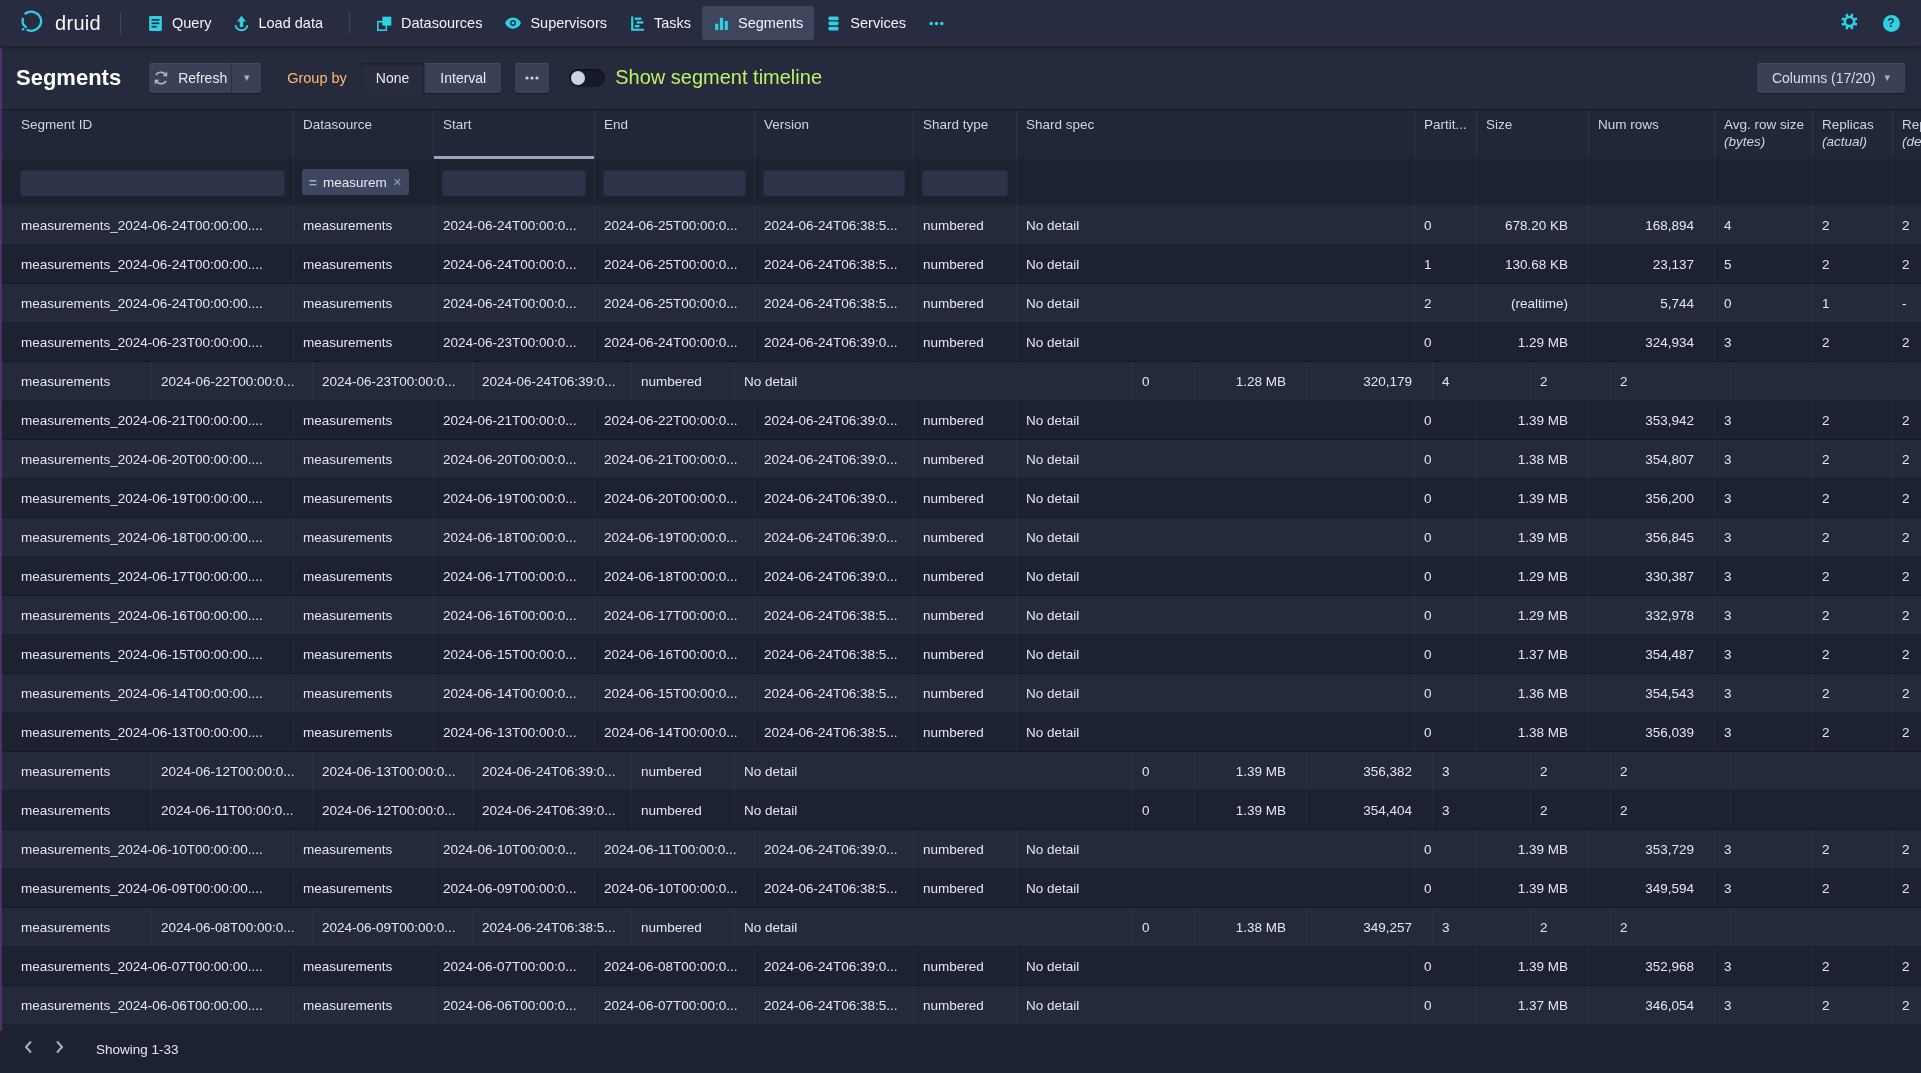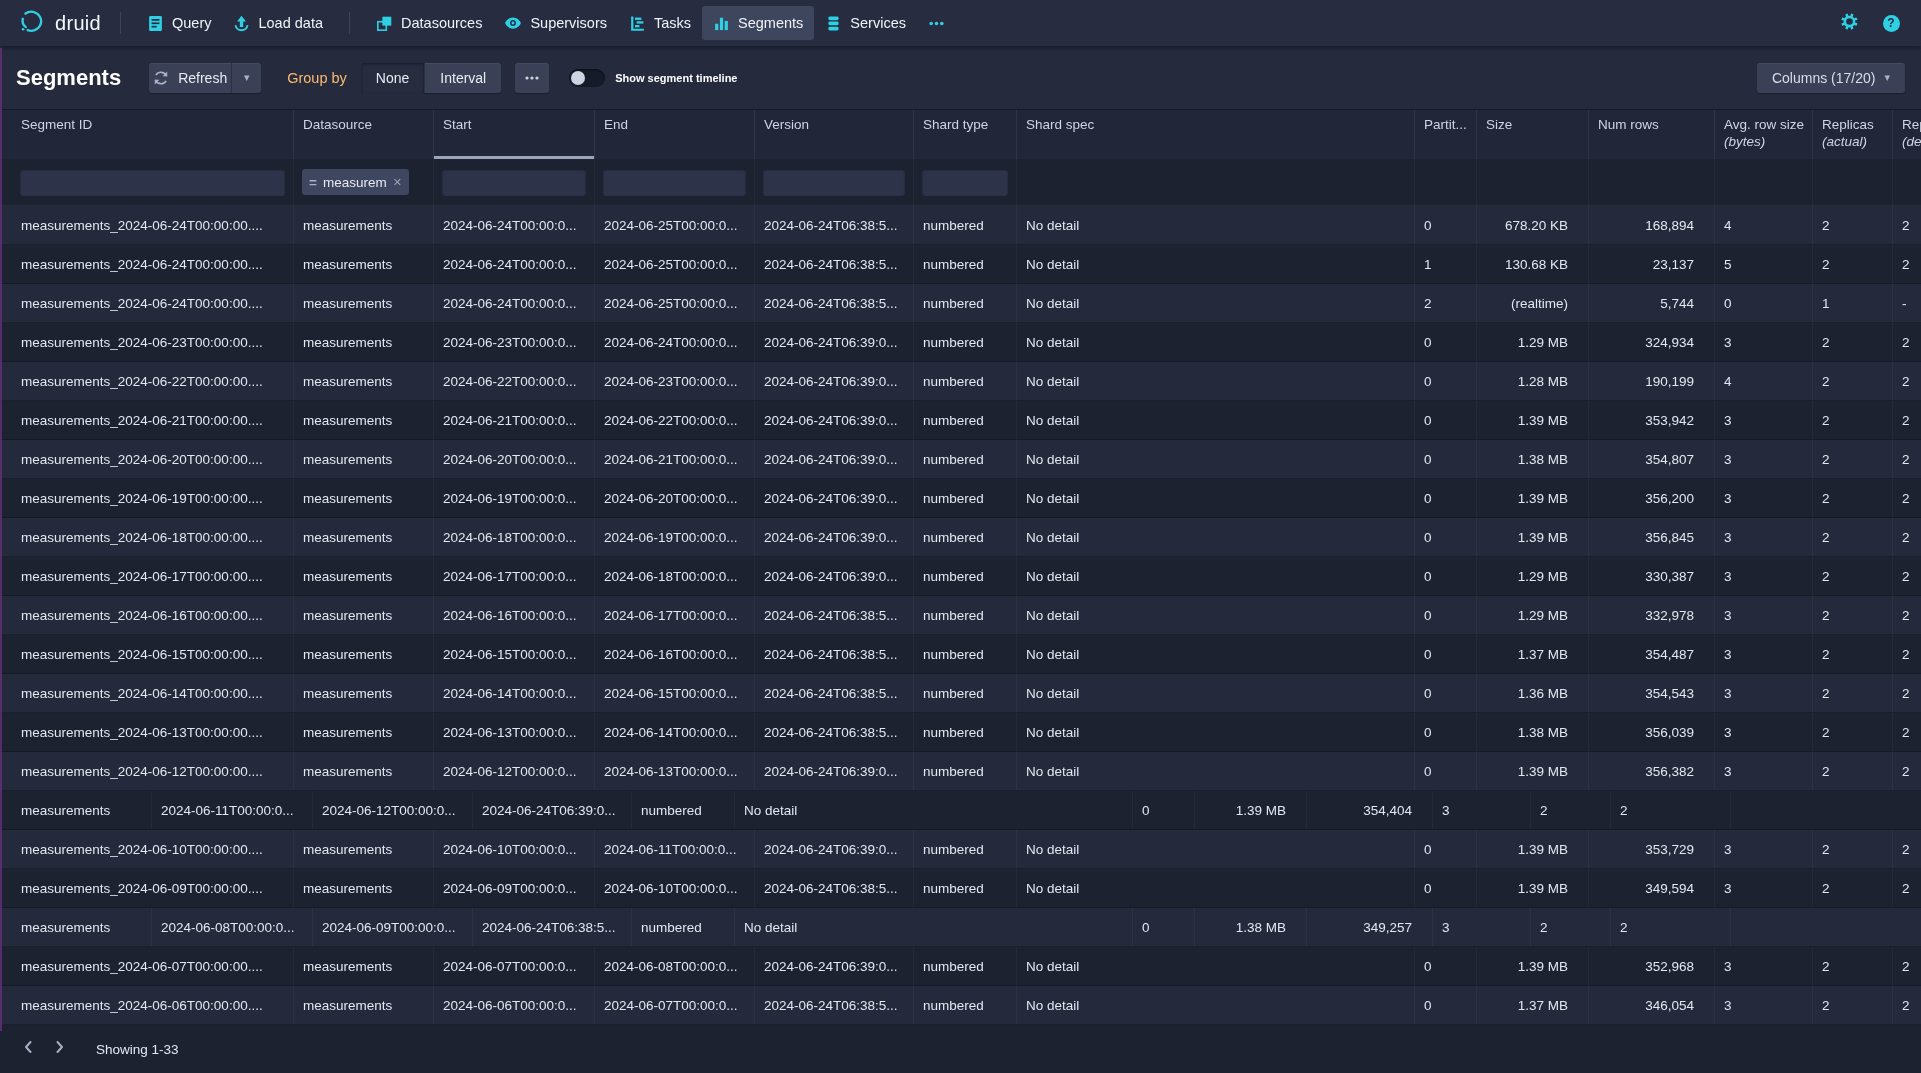--- a/index.html
+++ b/index.html
@@ -42,21 +42,21 @@
   .btn-group .btn:first-child { border-radius:3px 0 0 3px; }
   .btn-group .btn:last-child { border-radius:0 3px 3px 0; border-left:1px solid #2b3044; }
   .btn.pressed { background:#272c3f; box-shadow:inset 0 1px 3px rgba(0,0,0,.4); }
   .btn.seg { padding:0 15px; }
   .btn.more { margin-left:14px; width:34px; justify-content:center; color:#cfd6e2; }
   .switch-wrap { display:flex; align-items:center; margin-left:20px; gap:10px; cursor:pointer; }
   .switch-track { width:36px; height:18px; border-radius:10px; background:#161b29; position:relative;
                   box-shadow:inset 0 1px 2px rgba(0,0,0,.5); }
   .switch-knob { position:absolute; left:2px; top:2px; width:14px; height:14px; border-radius:50%;
                  background:#ccd3e1; }
-  .switch-label { color:#ffffff; font-size:11px;font-weight:bold; }
+  .switch-label { color:#bef264; font-size:20px; }
   .columns-btn { position:absolute; right:16px; padding:0 15px; gap:9px; }
   .columns-btn .lbl { color:#d8dee9; }
 
   
   .tablewrap { flex:1; display:flex; flex-direction:column; overflow:hidden; background:#1d2231; }
   .thead { height:49px; display:flex; background:#212639; flex:0 0 auto; padding-left:12px; }
   .th { position:relative; padding:7px 9px 0 9px; color:#ced5e3; font-size:13.5px;
         border-right:1px solid rgba(255,255,255,.07); overflow:hidden; white-space:nowrap;
         cursor:pointer; flex:0 0 auto; }
   .th .sub { font-style:italic; display:block; margin-top:2px; }
@@ -337,30 +337,29 @@
           <div class="td" style="width: 103px;">numbered</div>
           <div class="td" style="width: 398px;">No detail</div>
           <div class="td" style="width: 62px;">0</div>
           <div class="td right" style="width: 112px;">1.29 MB</div>
           <div class="td right" style="width: 126px;">324,934</div>
           <div class="td" style="width: 98px;">3</div>
           <div class="td" style="width: 80px;">2</div>
           <div class="td" style="width: 120px;">2</div>
         </div>
         <div class="tr">
-          <div class="td" style="width: 282px;">measurements_2024-06-22T00:00:00....</div>
           <div class="td" style="width: 140px;">measurements</div>
           <div class="td" style="width: 161px;">2024-06-22T00:00:0...</div>
           <div class="td" style="width: 160px;">2024-06-23T00:00:0...</div>
           <div class="td" style="width: 159px;">2024-06-24T06:39:0...</div>
           <div class="td" style="width: 103px;">numbered</div>
           <div class="td" style="width: 398px;">No detail</div>
           <div class="td" style="width: 62px;">0</div>
           <div class="td right" style="width: 112px;">1.28 MB</div>
-          <div class="td right" style="width: 126px;">190,199</div>
+          <div class="td right" style="width: 126px;">320,179</div>
           <div class="td" style="width: 98px;">4</div>
           <div class="td" style="width: 80px;">2</div>
           <div class="td" style="width: 120px;">2</div>
         </div>
         <div class="tr">
           <div class="td" style="width: 282px;">measurements_2024-06-21T00:00:00....</div>
           <div class="td" style="width: 140px;">measurements</div>
           <div class="td" style="width: 161px;">2024-06-21T00:00:0...</div>
           <div class="td" style="width: 160px;">2024-06-22T00:00:0...</div>
           <div class="td" style="width: 159px;">2024-06-24T06:39:0...</div>
@@ -487,21 +486,20 @@
           <div class="td" style="width: 103px;">numbered</div>
           <div class="td" style="width: 398px;">No detail</div>
           <div class="td" style="width: 62px;">0</div>
           <div class="td right" style="width: 112px;">1.38 MB</div>
           <div class="td right" style="width: 126px;">356,039</div>
           <div class="td" style="width: 98px;">3</div>
           <div class="td" style="width: 80px;">2</div>
           <div class="td" style="width: 120px;">2</div>
         </div>
         <div class="tr">
-          <div class="td" style="width: 282px;">measurements_2024-06-12T00:00:00....</div>
           <div class="td" style="width: 140px;">measurements</div>
           <div class="td" style="width: 161px;">2024-06-12T00:00:0...</div>
           <div class="td" style="width: 160px;">2024-06-13T00:00:0...</div>
           <div class="td" style="width: 159px;">2024-06-24T06:39:0...</div>
           <div class="td" style="width: 103px;">numbered</div>
           <div class="td" style="width: 398px;">No detail</div>
           <div class="td" style="width: 62px;">0</div>
           <div class="td right" style="width: 112px;">1.39 MB</div>
           <div class="td right" style="width: 126px;">356,382</div>
           <div class="td" style="width: 98px;">3</div>

